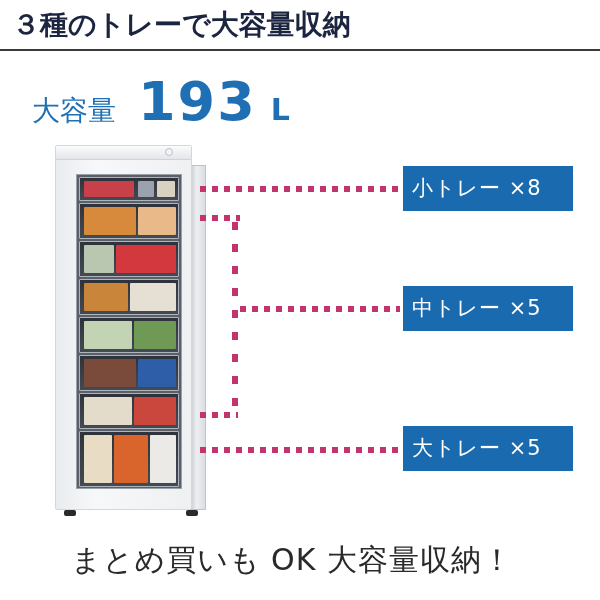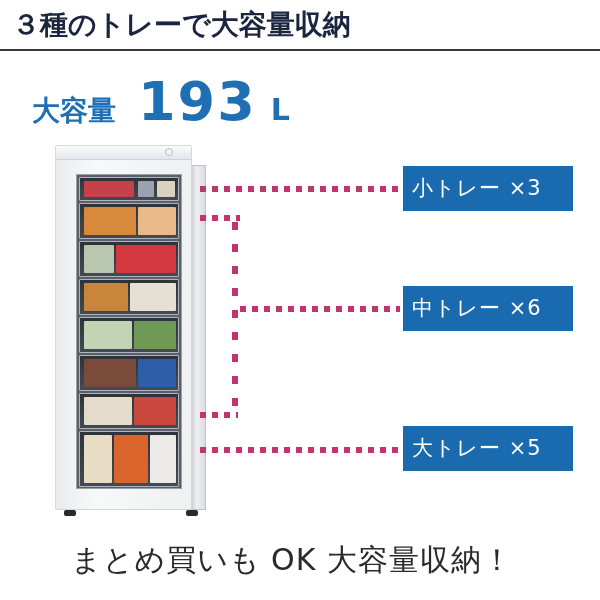--- a/index.html
+++ b/index.html
@@ -12,21 +12,21 @@
       letter-spacing: 0px; white-space: nowrap;
     }
     .header-rule {
       position: absolute; left: 0; top: 49px; width: 600px; height: 2px; background: #3a3a3a;
     }
 
     .capacity {
       position: absolute; left: 32px; top: 70px; color: #1f6fb5; white-space: nowrap;
       display: flex; align-items: baseline;
     }
-    .capacity-label { font-size: 28px; font-weight: bold; margin-right: 22px; }
+    .capacity-label { font-size: 28px; font-weight: normal; margin-right: 22px; }
     .capacity-value { font-size: 54px; font-weight: bold; letter-spacing: 2px; text-align: center; }
     .capacity-unit { font-size: 30px; font-weight: bold; margin-left: 14px; }
 
     
     .freezer {
       position: absolute; left: 55px; top: 145px; width: 137px; height: 365px;
       background: linear-gradient(90deg, #e9ecef 0%, #f7f8f9 30%, #eef0f2 100%);
       border: 1px solid #d4d7db; border-radius: 2px;
     }
     .freezer-top {
@@ -139,17 +139,17 @@
 <div class="freezer-foot" style="left:64px;"></div>
 <div class="freezer-foot" style="left:186px;"></div>
 
 <div class="dot-h" style="left:200px;top:186px;width:200px;"></div>
 <div class="dot-h" style="left:200px;top:215px;width:40px;"></div>
 <div class="dot-v" style="left:232px;top:222px;height:190px;"></div>
 <div class="dot-h" style="left:240px;top:306px;width:160px;"></div>
 <div class="dot-h" style="left:200px;top:412px;width:38px;"></div>
 <div class="dot-h" style="left:200px;top:447px;width:200px;"></div>
 
-<div class="tray-label" style="top:166px;">小トレー ×3</div>
-<div class="tray-label" style="top:286px;">中トレー ×6</div>
+<div class="tray-label" style="top:166px;">小トレー ×8</div>
+<div class="tray-label" style="top:286px;">中トレー ×5</div>
 <div class="tray-label" style="top:426px;">大トレー ×5</div>
 
 <div class="footer-text">まとめ買いも OK 大容量収納！</div>
 
 </body></html>

